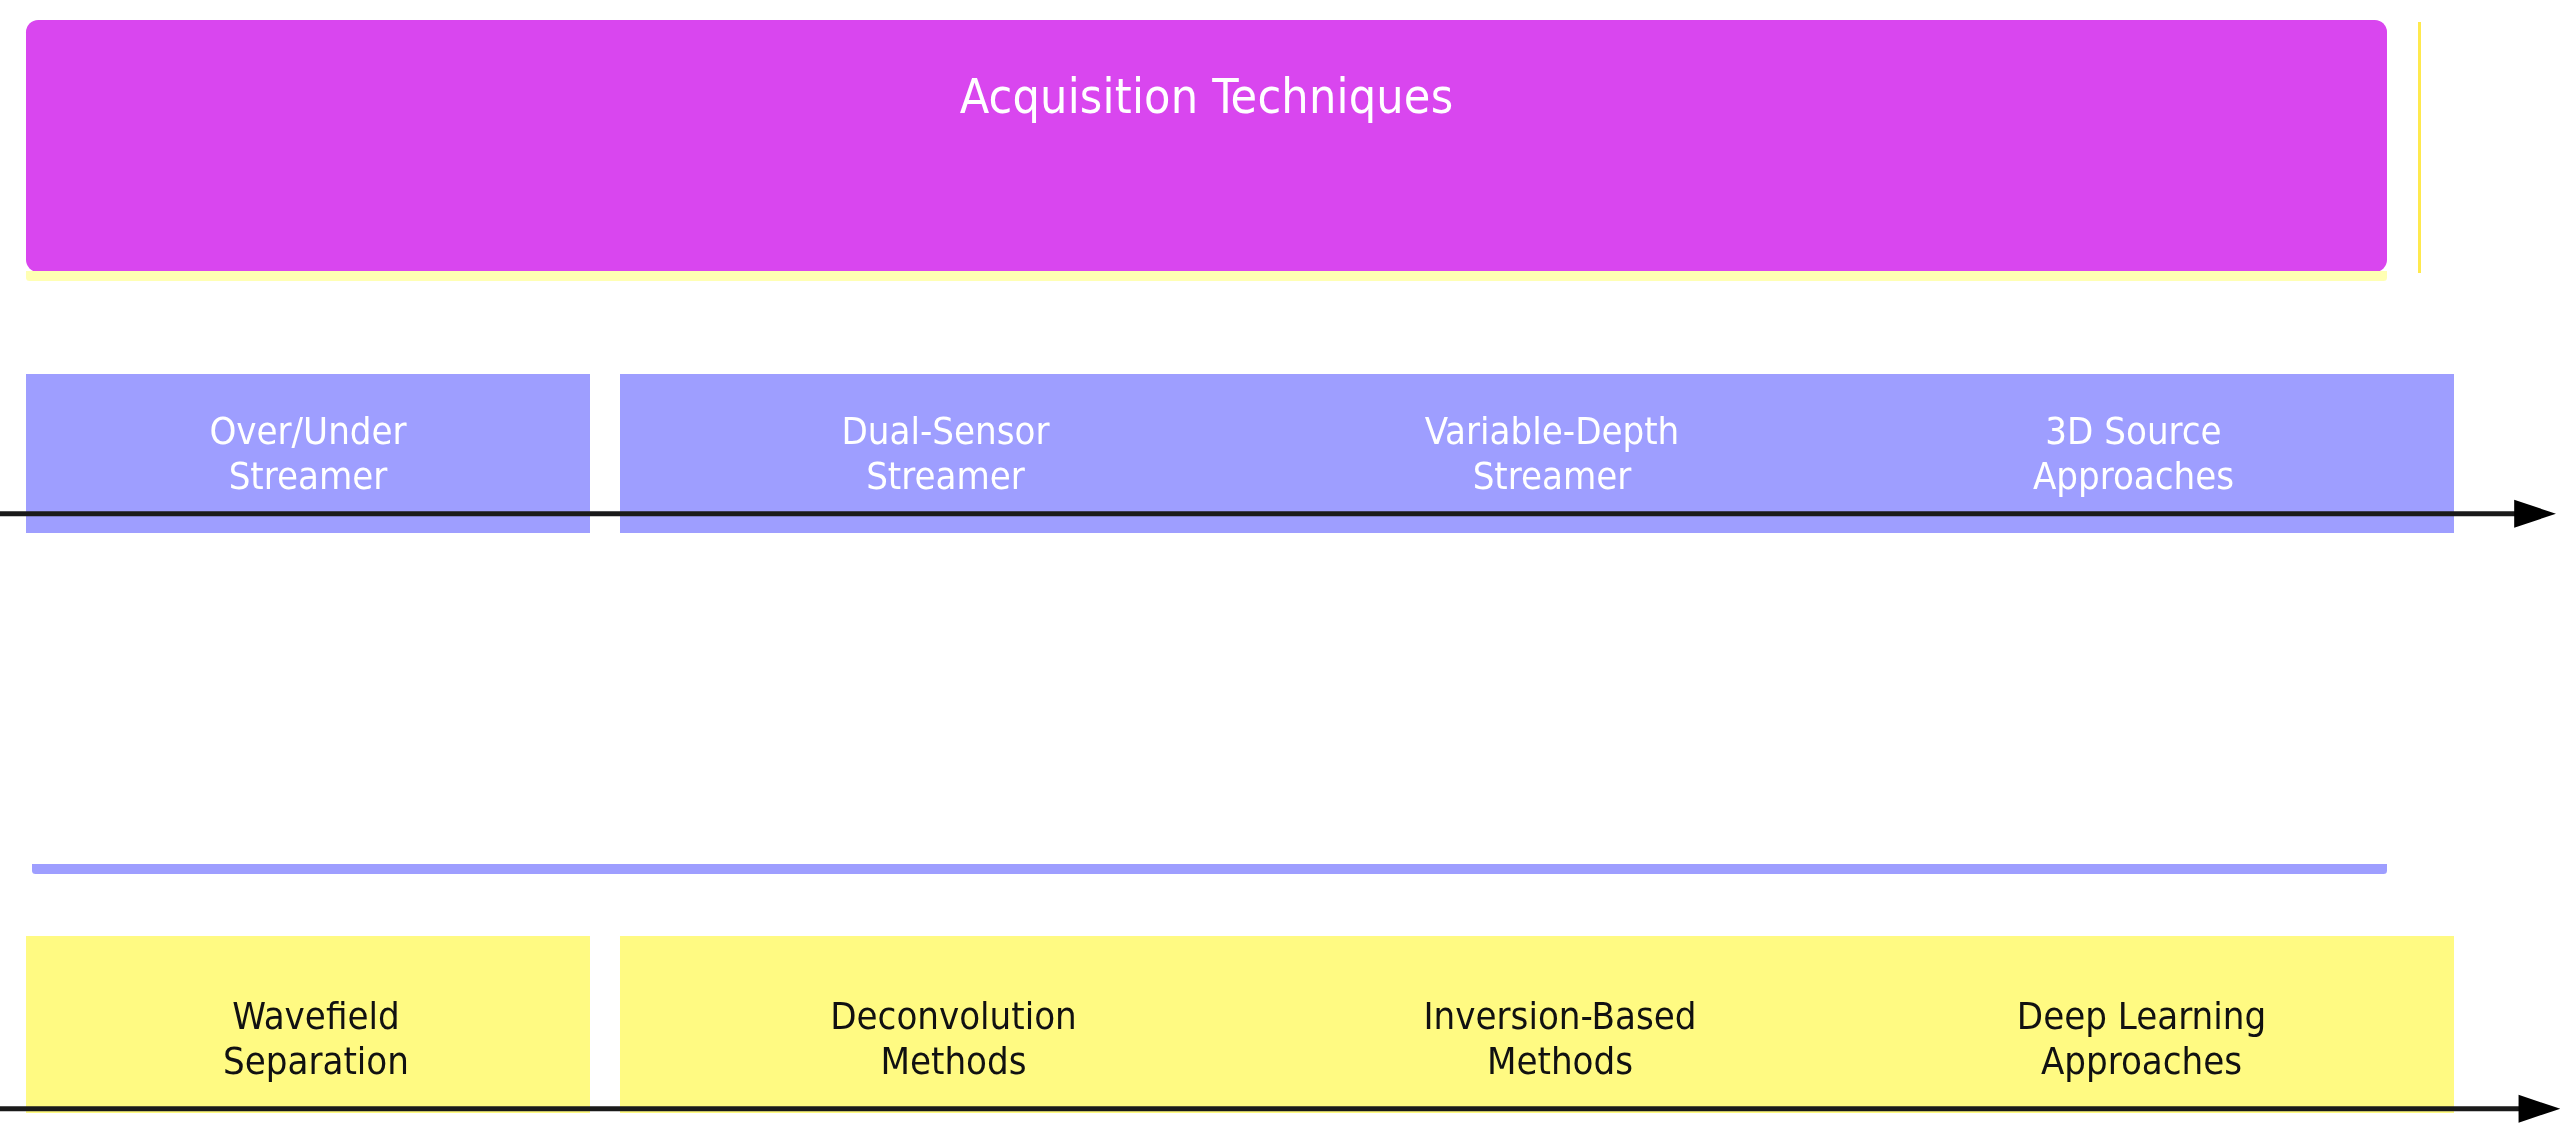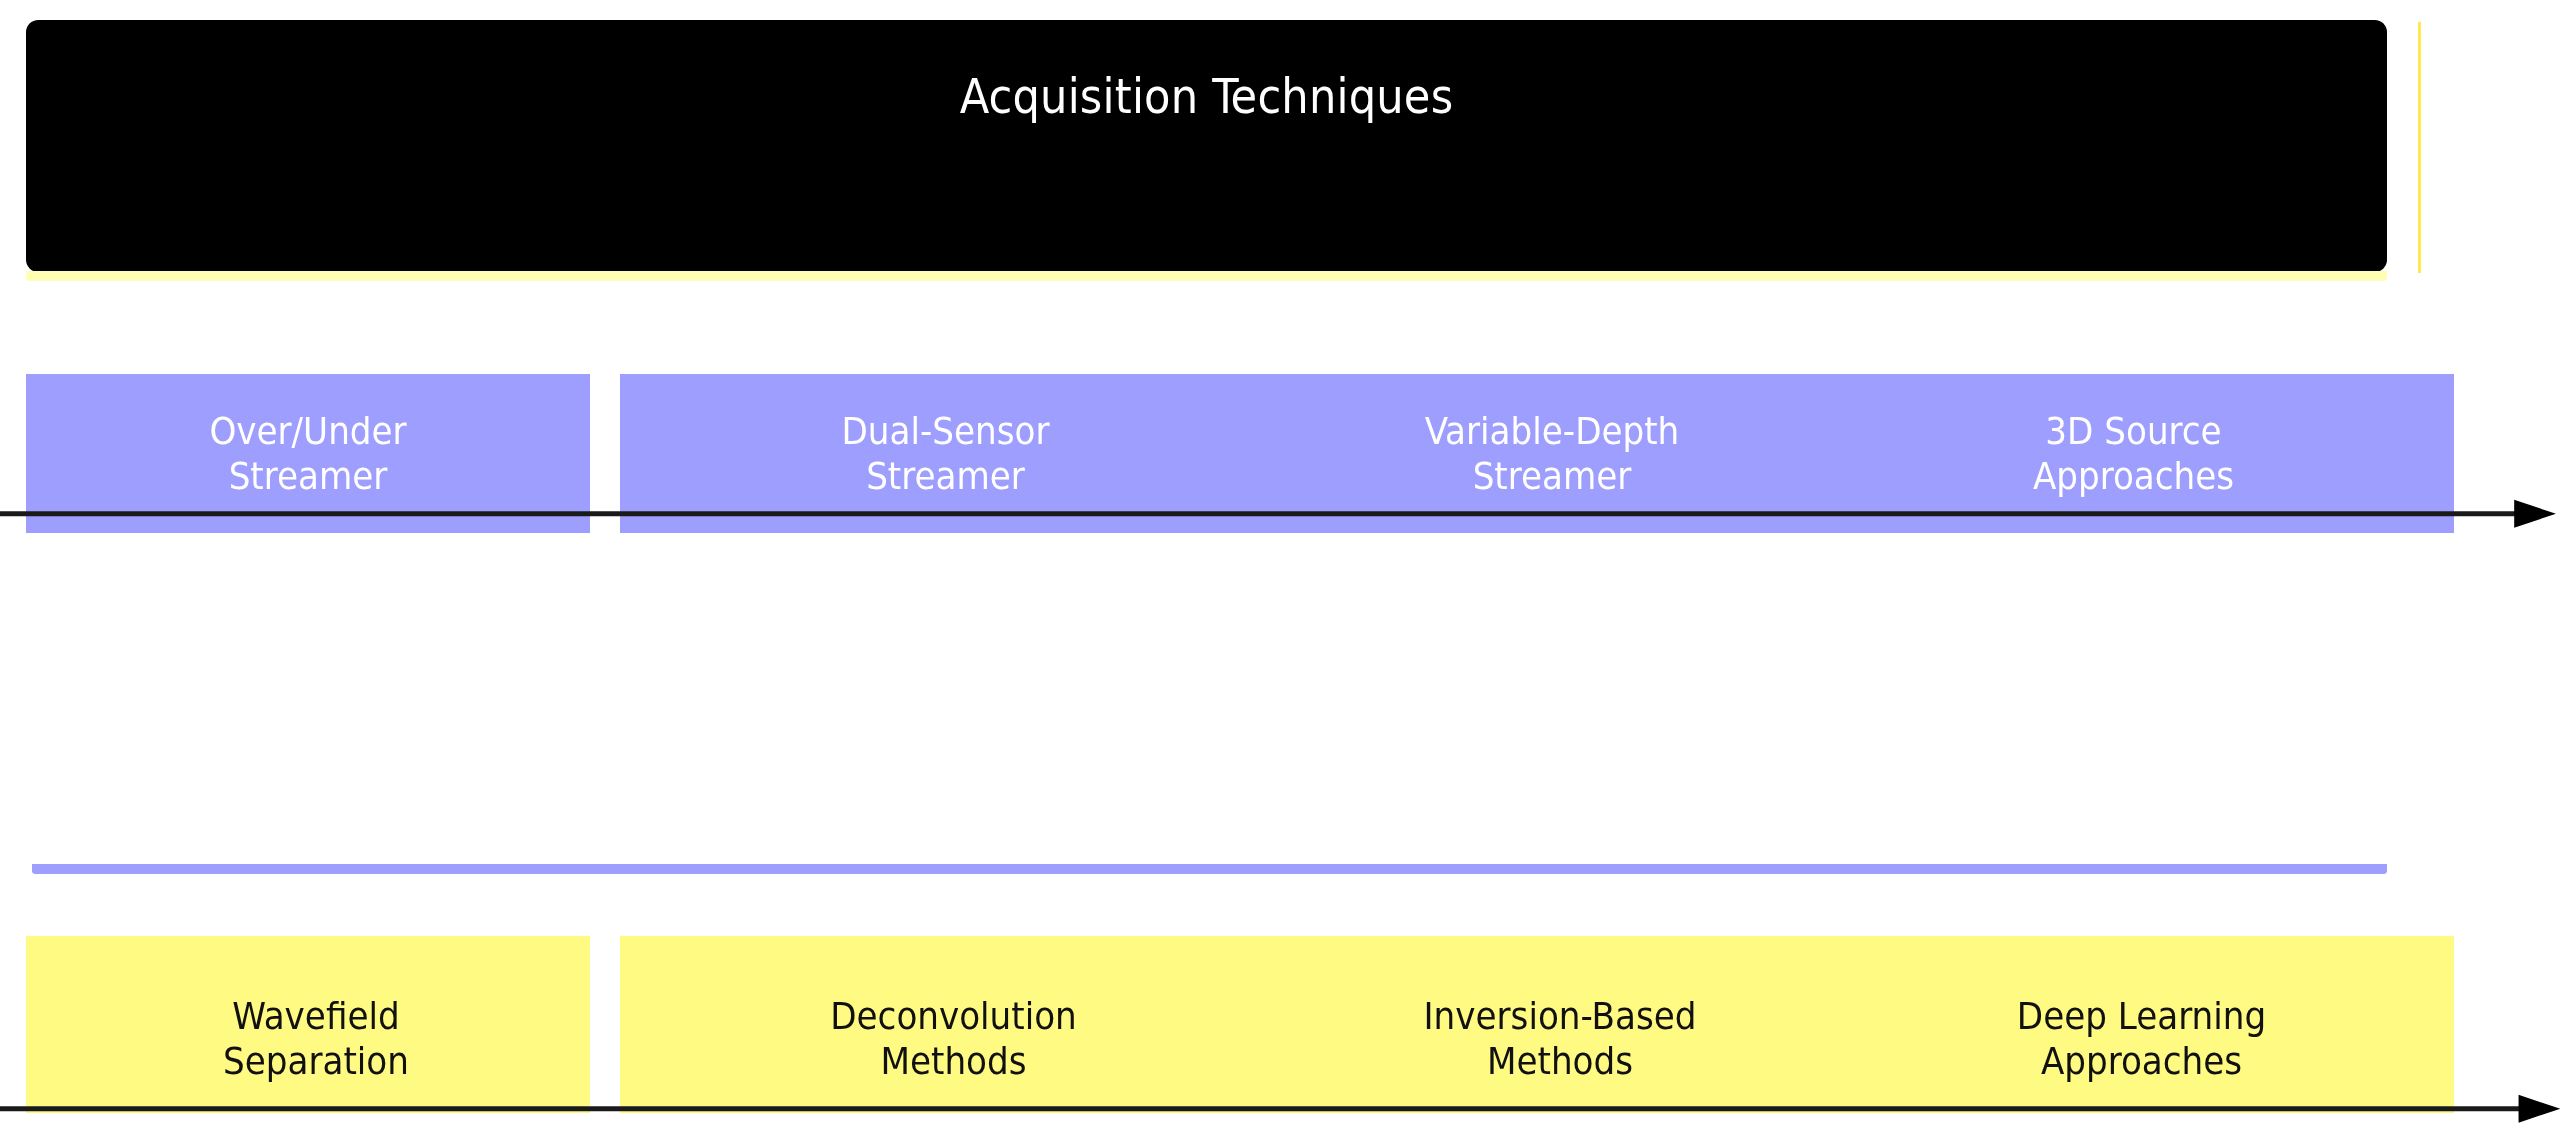--- a/index.html
+++ b/index.html
@@ -37,21 +37,21 @@
     letter-spacing: 0.2px;
     line-height: 1;
     white-space: nowrap;
   }
 
   #acq-banner {
     left: 26px;
     top: 20px;
     width: 2361px;
     height: 252px;
-    background: #000000;
+    background: #d946ef;
   }
   #acq-banner .banner-label {
     color: #ffffff;
     margin-top: 52px;
   }
 
   #proc-banner {
     left: 32px;
     top: 616px;
     width: 2355px;

